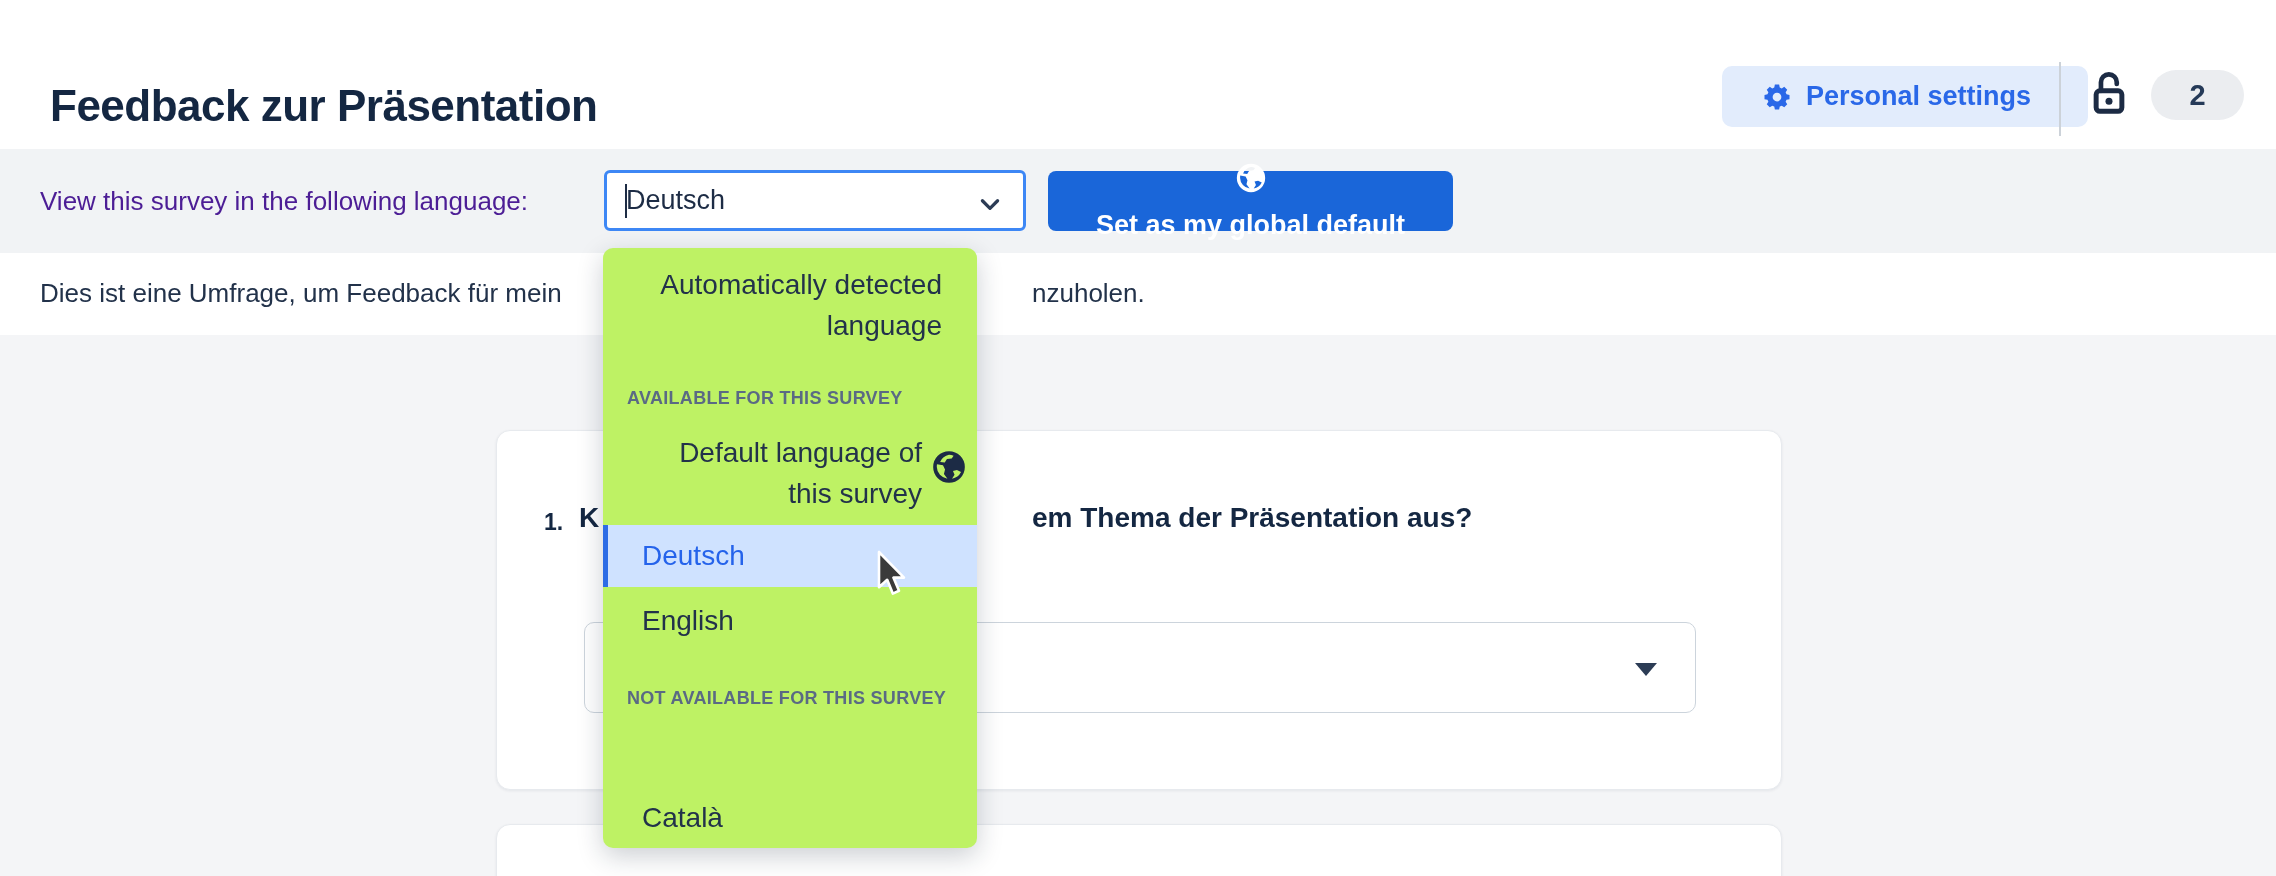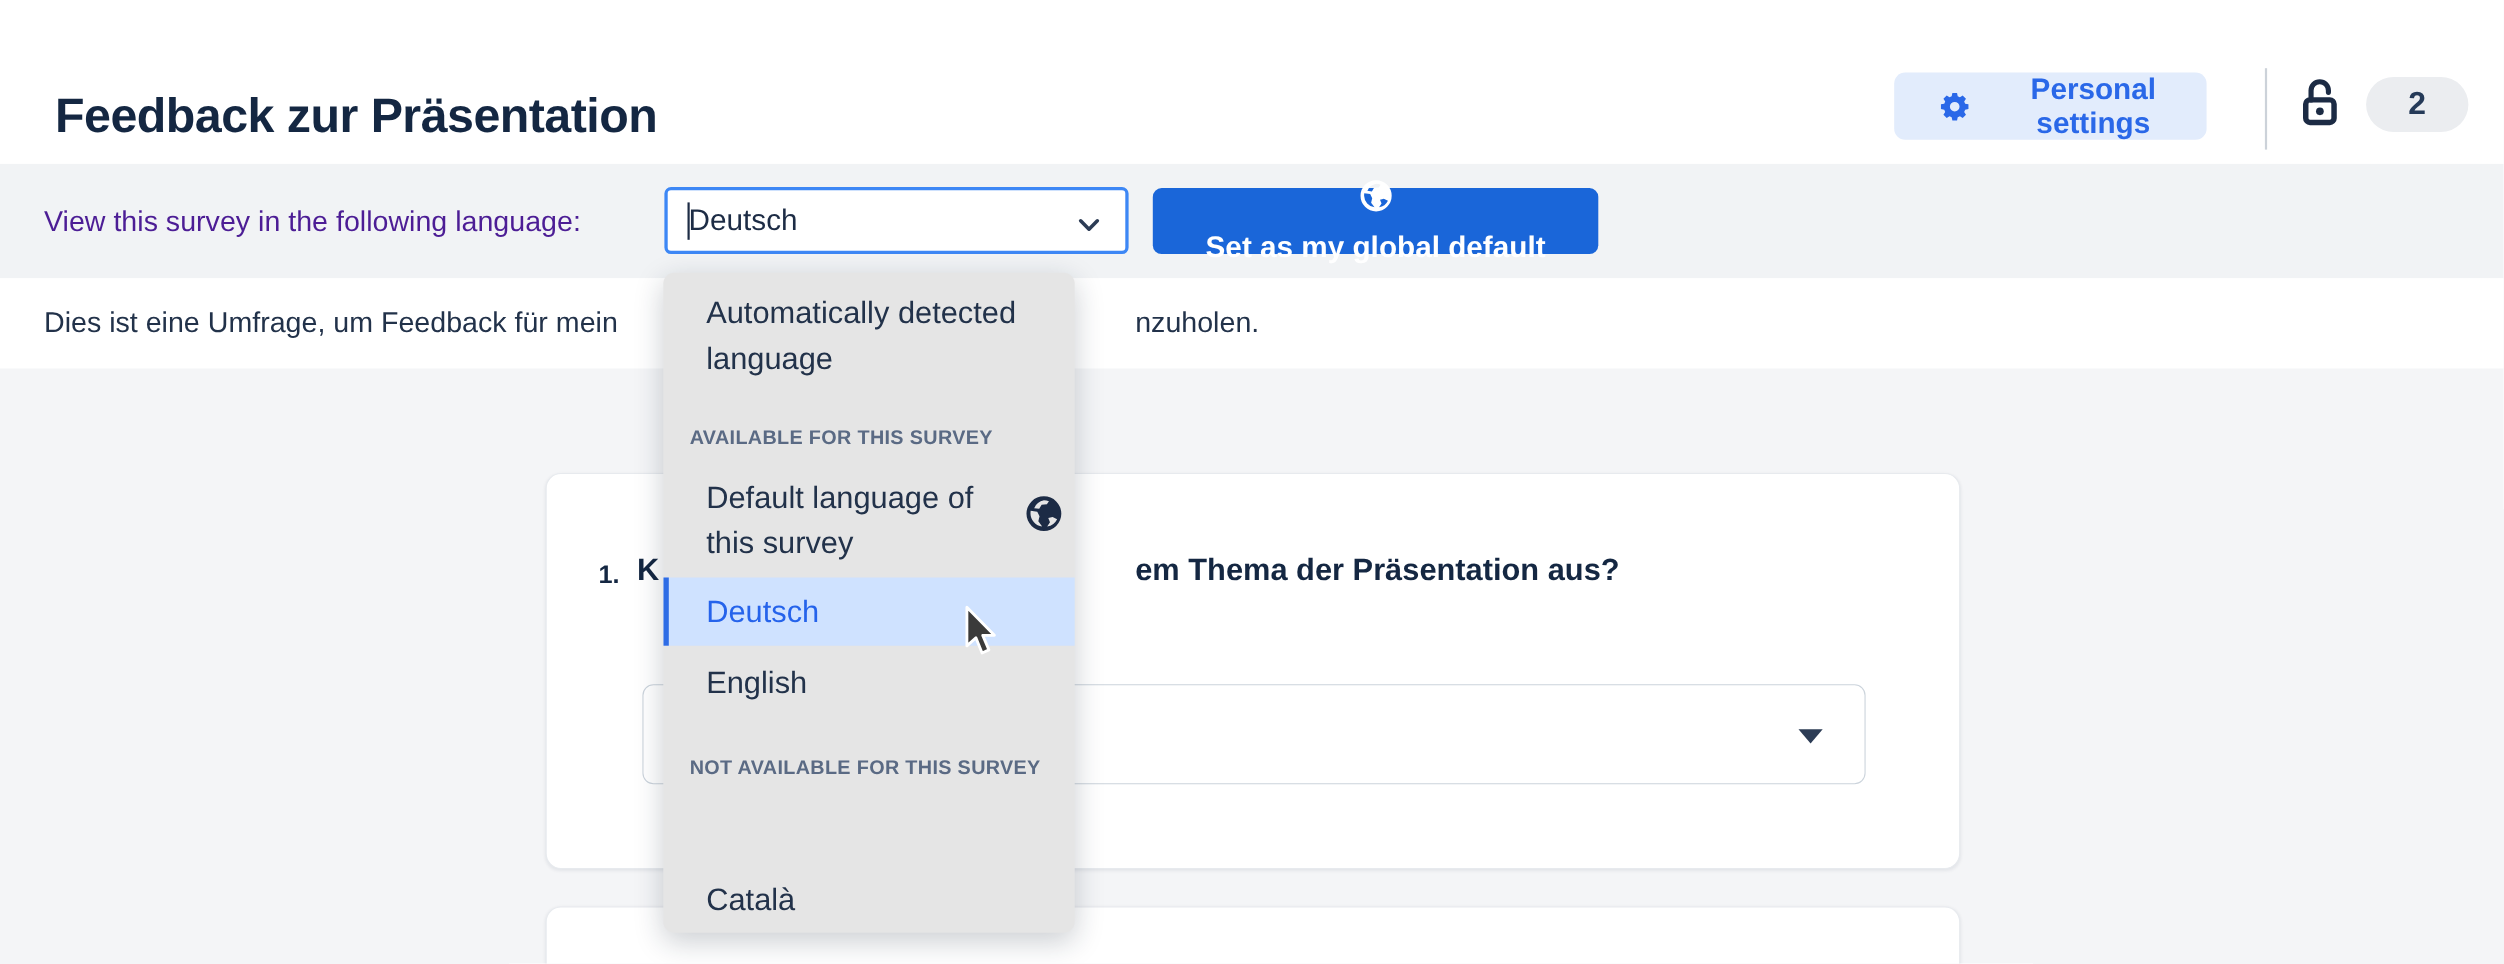--- a/index.html
+++ b/index.html
@@ -4,21 +4,21 @@
 <style>
   html,body{margin:0;padding:0;}
   body{
     width:2276px;height:876px;position:relative;overflow:hidden;
     background:#ffffff;font-family:"Liberation Sans",sans-serif;color:#22324a;
   }
   
   .app-header{position:absolute;left:0;top:0;width:2276px;height:149px;background:#fff;margin-left:16px;}
   .page-title{position:absolute;left:34px;top:52px;font-size:44px;line-height:1.15;
     font-weight:700;color:#142742;letter-spacing:-0.5px;}
-  .btn-personal{position:absolute;left:1706px;top:66px;width:284px;height:61px;
+  .btn-personal{position:absolute;left:1706px;top:66px;width:366px;height:61px;
     background:#e2ecfc;border:none;border-radius:10px;cursor:pointer;
     display:flex;align-items:center;justify-content:flex-start;gap:14px;
     color:#2a68e8;font-size:27px;font-weight:700;font-family:inherit;padding-left:40px;}
   .btn-personal svg{width:30px;height:30px;display:block;}
   .hdr-divider{position:absolute;left:2043px;top:62px;width:2px;height:74px;background:#ccd2d9;}
   .lock-btn{position:absolute;left:2074px;top:68px;width:38px;height:50px;background:none;border:none;
     padding:0;color:#1c2b44;cursor:pointer;}
   .lock-btn svg{width:38px;height:50px;display:block;}
   .count-badge{position:absolute;left:2135px;top:70px;width:93px;height:50px;background:#ebedf0;
     border-radius:25px;display:flex;align-items:center;justify-content:center;
@@ -49,22 +49,22 @@
   .card-q2{left:496px;top:489px;width:1286px;height:120px;}
   .q-num{position:absolute;left:47px;top:78px;font-size:23px;font-weight:700;color:#142742;}
   .q-frag-left{position:absolute;left:82px;top:71px;font-size:28px;font-weight:700;color:#142742;}
   .q-frag-right{position:absolute;left:535px;top:71px;font-size:28px;font-weight:700;color:#142742;white-space:nowrap;}
   .q-select{position:absolute;left:87px;top:191px;width:1112px;height:91px;box-sizing:border-box;
     background:#fff;border:1px solid #ccd4dc;border-radius:10px;cursor:pointer;}
   .q-select-arrow{position:absolute;right:38px;top:40px;width:0;height:0;
     border-left:11px solid transparent;border-right:11px solid transparent;
     border-top:13px solid #2c3c55;}
   
-  .lang-dropdown{position:absolute;left:603px;top:248px;width:374px;height:600px;background:#e5e5e5;
-    border-radius:10px;box-shadow:0 8px 26px rgba(25,35,55,.22);z-index:50;overflow:hidden;}
+  .lang-dropdown{position:absolute;left:603px;top:248px;width:374px;height:600px;background:#bef264;
+    border-radius:10px;box-shadow:0 8px 26px rgba(25,35,55,.22);z-index:50;overflow:hidden;text-align:right;}
   .dd-opt{position:absolute;left:39px;font-size:28px;line-height:41px;color:#22324a;cursor:pointer;}
   .dd-hdr{position:absolute;left:24px;font-size:18px;font-weight:700;color:#5a6a84;letter-spacing:.3px;}
   .dd-opt-auto{top:16px;width:300px;}
   .dd-hdr-avail{top:140px;}
   .dd-opt-default{top:184px;width:280px;}
   .dd-globe{position:absolute;left:327px;top:200px;width:38px;height:38px;color:#1c2b45;}
   .dd-selected{position:absolute;left:0;top:277px;width:399px;height:62px;background:#cfe2ff;
     border-left:5px solid #2e6ce5;box-sizing:border-box;display:flex;align-items:center;cursor:pointer;}
   .dd-selected span{margin-left:34px;font-size:28px;color:#2563eb;}
   .dd-opt-english{top:352px;}

